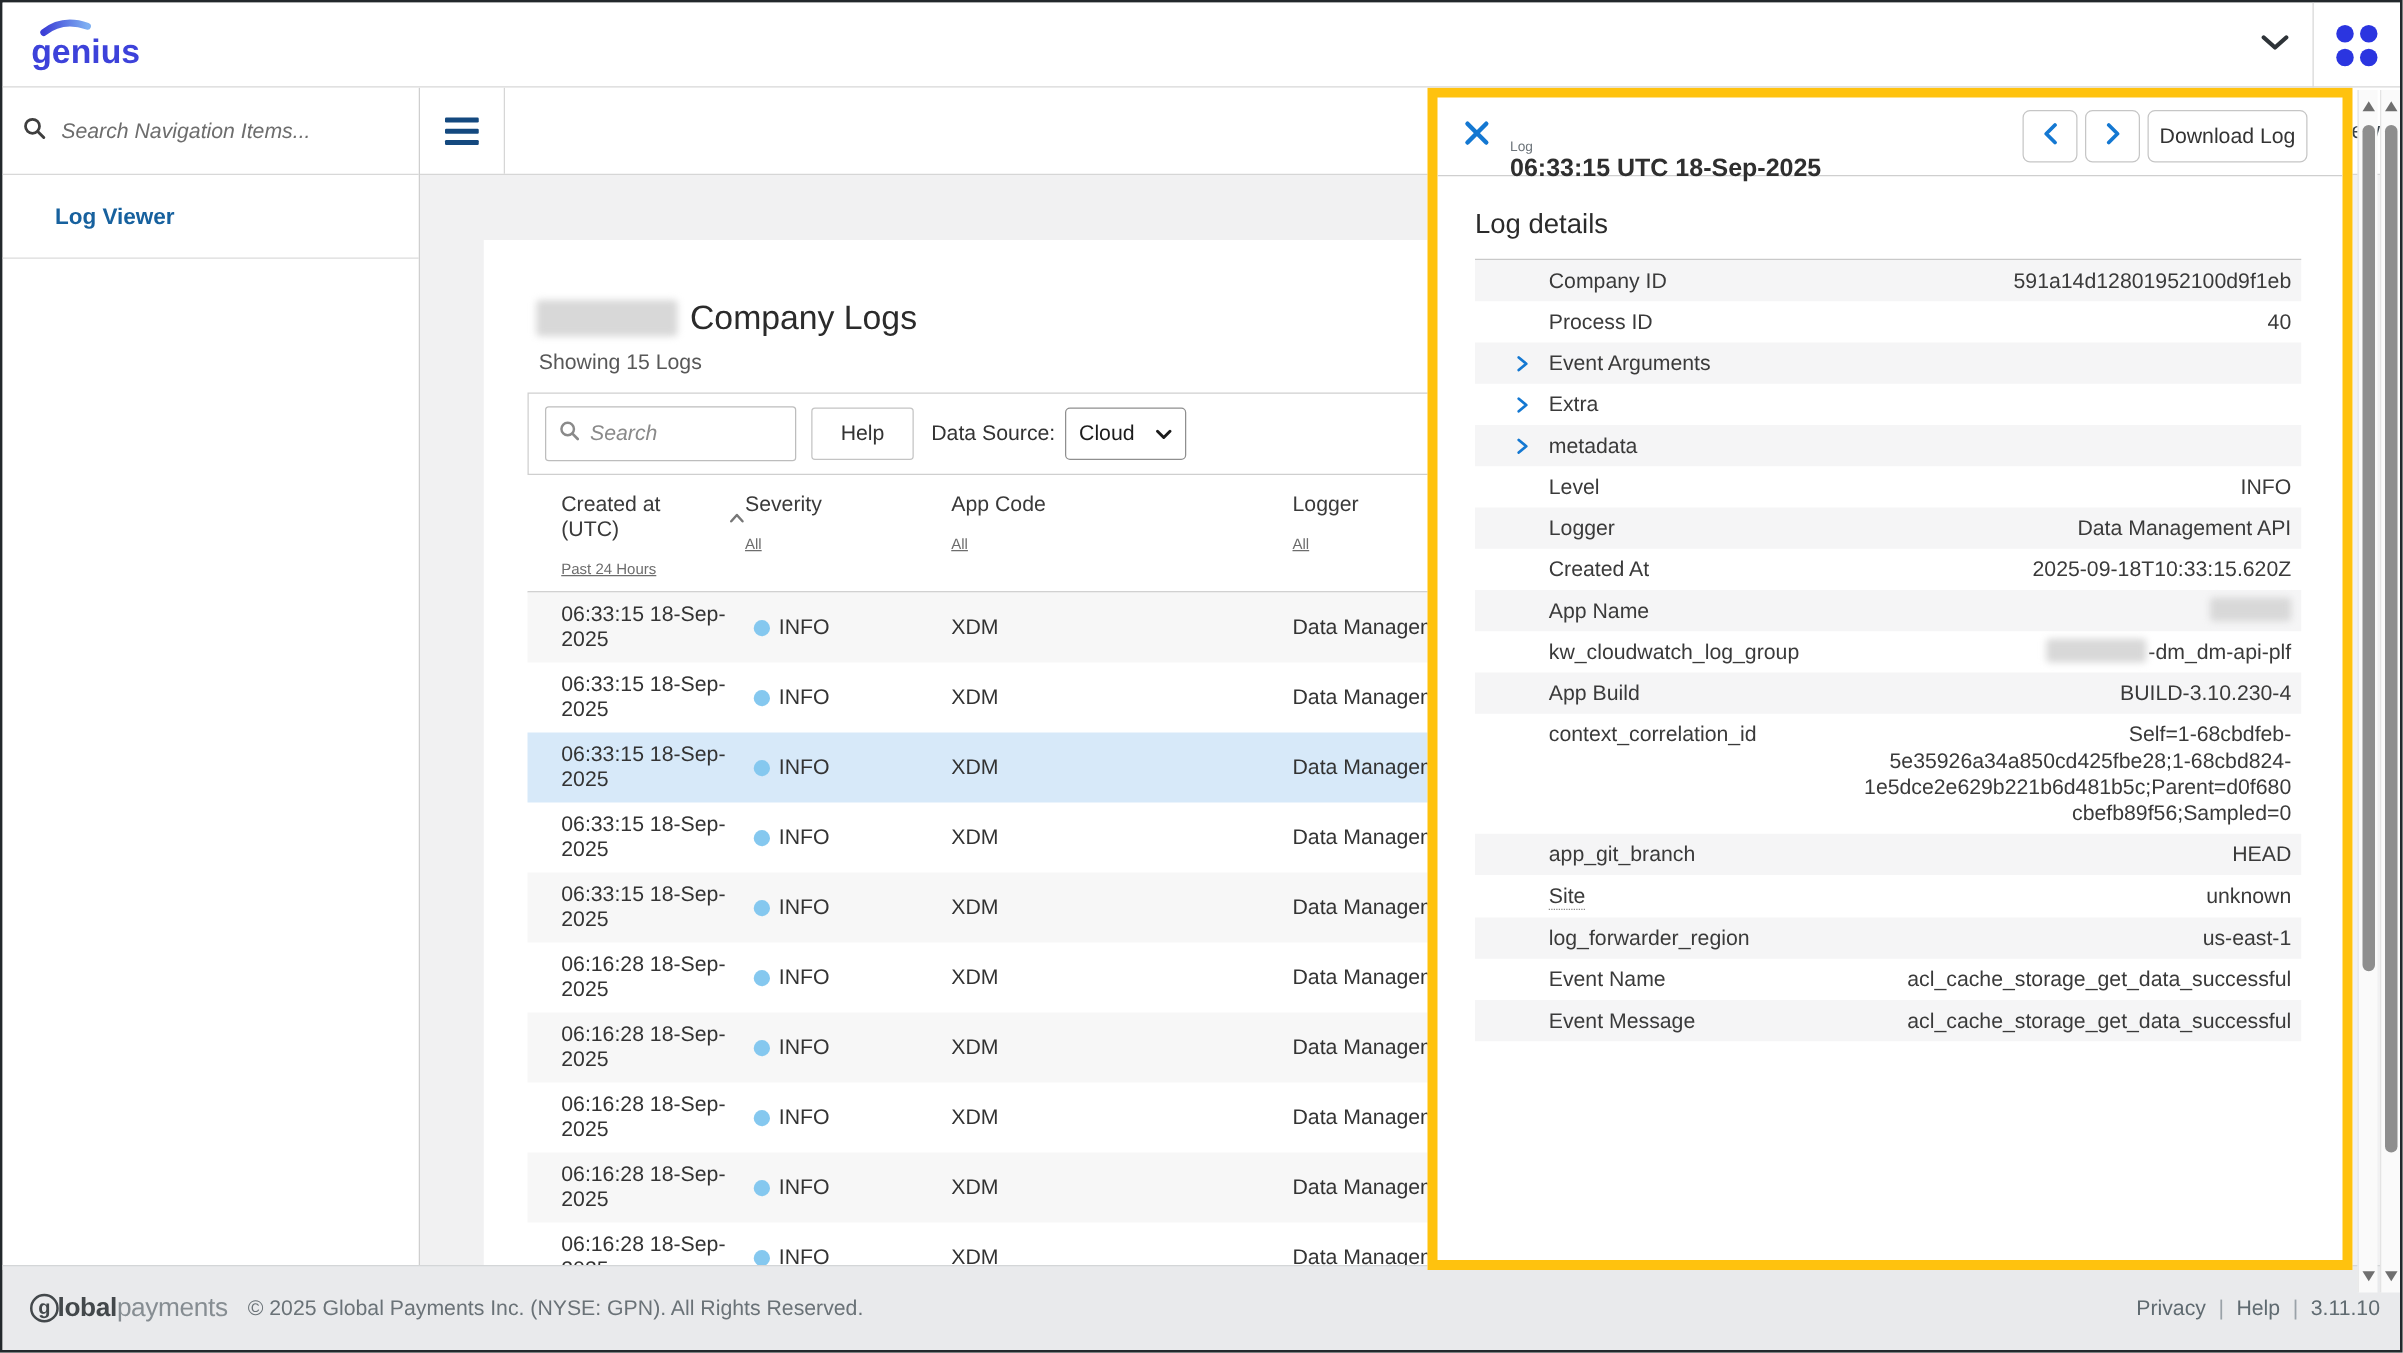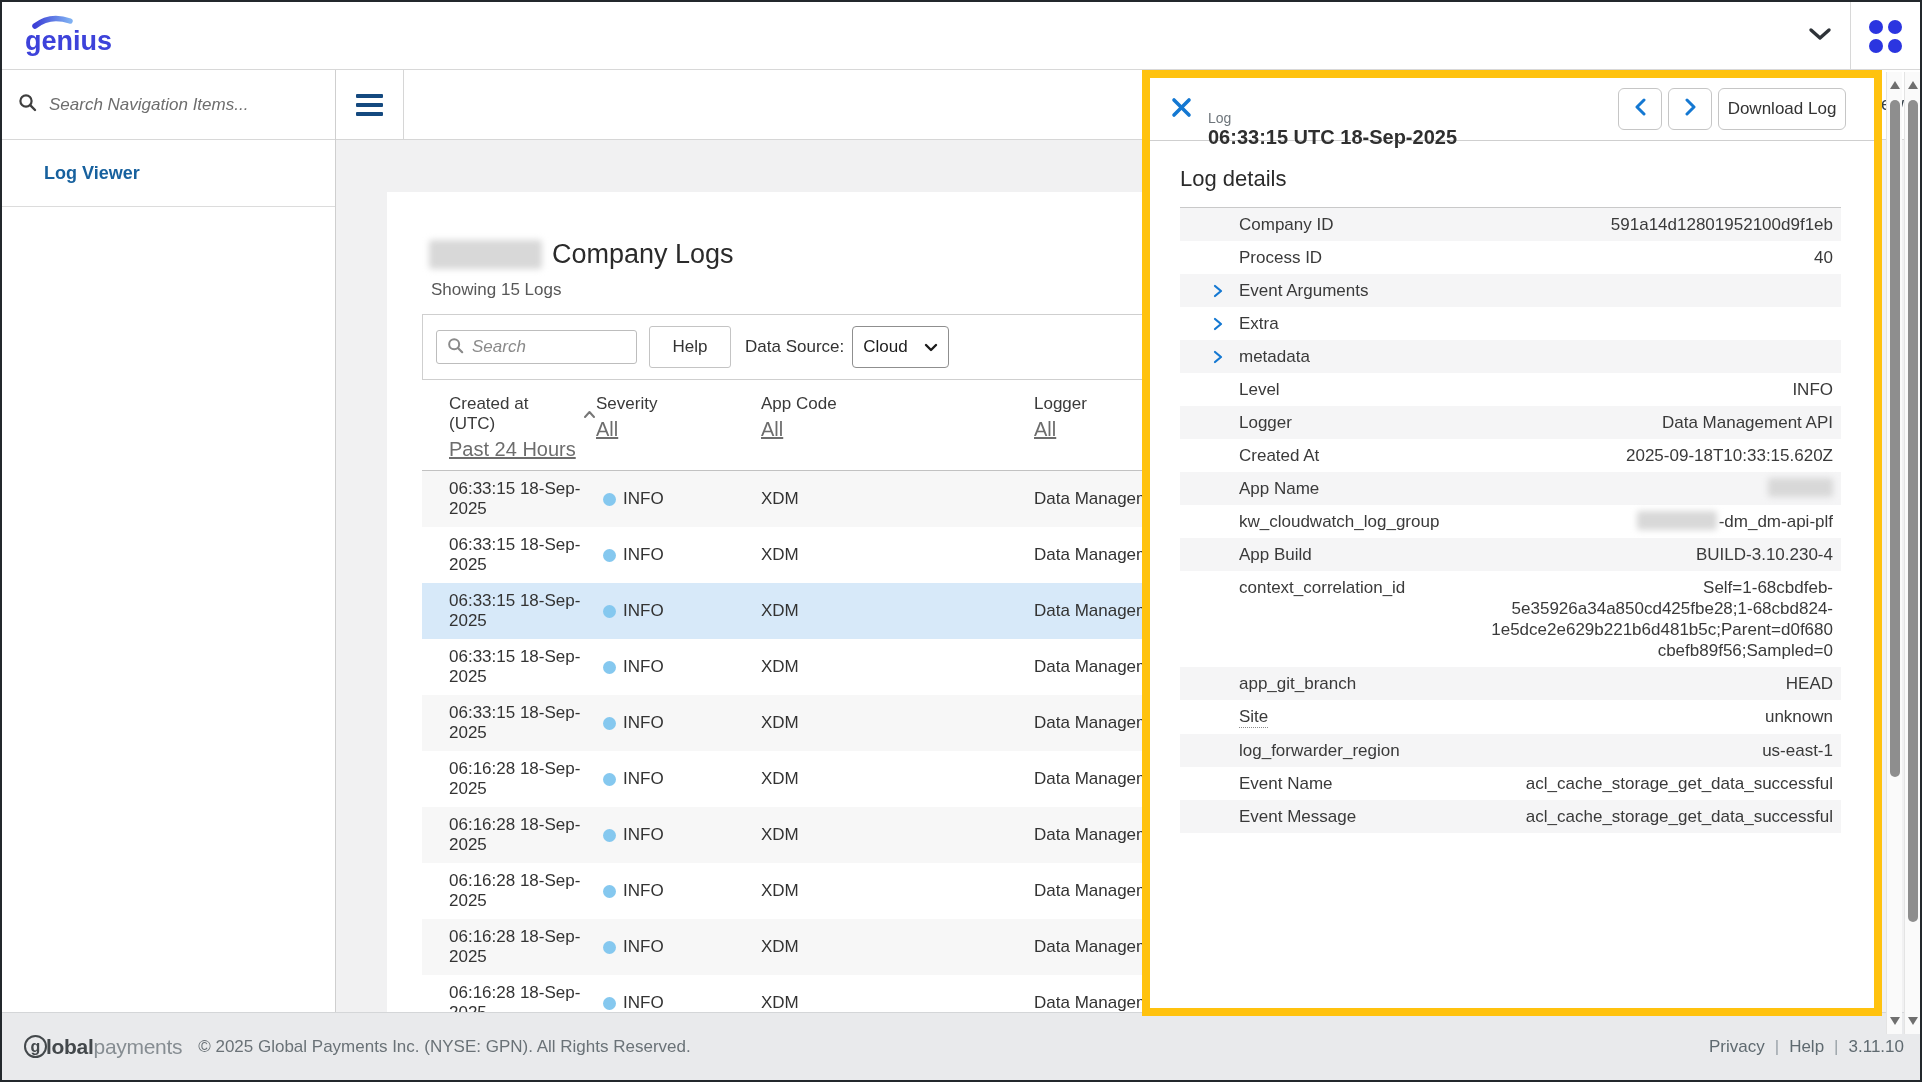--- a/index.html
+++ b/index.html
@@ -43,54 +43,54 @@
   .main { position:absolute; left:334px; top:138px; right:0; bottom:68px; background:#f1f1f2; overflow:hidden; }
   .card { position:absolute; left:51px; top:52px; width:1495px; height:900px; background:#fff; }
   .title-row { margin:46px 0 0 42px; display:flex; align-items:center; gap:10px; height:32px; }
   .blur-chip { background:#d8d8d8; border-radius:3px; filter:blur(3px); display:inline-block; }
   .title-chip { width:113px; height:29px; }
   .page-title { font-size:27px; color:#2b2b2b; }
   .subtitle { margin:10px 0 0 44px; font-size:17px; color:#585858; }
 
   .toolbar { margin:14px 0 0 35px; width:742px; height:66px; border:1px solid #cfcfcf;
              display:flex; align-items:center; padding:0 13px; }
-  .search-box { width:201px; height:34px; border:1px solid #bdbdbd; border-radius:3px;
+  .search-box { width:201px; height:44px; border:1px solid #bdbdbd; border-radius:3px;
                 display:flex; align-items:center; padding:0 10px; gap:8px; background:#fff; }
   .search-box input { border:none; outline:none; width:100%; font:italic 17px "Liberation Sans",sans-serif; background:transparent; }
   .search-box input::placeholder { color:#8a8a8a; }
   .btn { border:1px solid #c4c4c4; border-radius:3px; background:#fff; font-size:17px; color:#333;
          display:flex; align-items:center; justify-content:center; cursor:pointer; }
   .help-btn { width:82px; height:42px; margin-left:12px; }
   .ds-label { margin-left:14px; font-size:17px; color:#333; white-space:nowrap; }
   .select { margin-left:8px; width:97px; height:42px; border:1px solid #8f8f8f; border-radius:4px;
             display:flex; align-items:center; justify-content:space-between; padding:0 10px; cursor:pointer;
             font-size:17px; color:#1c1c1c; background:#fff; }
 
   .logtable { margin-left:35px; width:742px; margin-top:14px; }
   .thead { display:grid; grid-template-columns:147px 165px 273px 1fr; padding-left:27px; padding-bottom:9px;
            border-bottom:1px solid #c2c2c2; }
   .th { font-size:17px; color:#3a3a3a; }
   .th .hline { display:flex; align-items:center; gap:6px; }
-  .th .filter { display:inline-block; margin-top:4px; font-size:20px; color:#6d6d6d;
+  .th .filter { display:inline-block; margin-top:14px; font-size:12px; color:#6d6d6d;
                 text-decoration:underline; cursor:pointer; }
   .trow { display:grid; grid-template-columns:147px 165px 273px 1fr; padding-left:27px; align-items:center;
           height:56px; font-size:17px; color:#333; cursor:pointer; }
   .trow:nth-child(odd) { background:#f7f7f7; }
   .trow.selected { background:var(--selected-row,#d7e9f9); }
   .sev { display:flex; align-items:center; gap:7px; margin-left:7px; }
   .dot { width:13px; height:13px; border-radius:50%; background:var(--info-dot,#85c8ef); flex:0 0 auto; }
   .c-logger { white-space:nowrap; overflow:visible; }
 
   
   .panel { position:absolute; left:1140px; top:68px; width:740px; height:946px; background:#fff;
            border:8px solid var(--accent-yellow,#ffc20e); z-index:5; overflow:hidden; }
   .panel-head { height:63px; border-bottom:1px solid #cfcfcf; display:flex; align-items:center; padding:0 28px 0 16px; }
   .close-x { width:30px; height:30px; display:flex; align-items:center; justify-content:center; cursor:pointer; flex:0 0 auto; }
   .head-text { margin-left:12px; line-height:1.15; }
-  .eyebrow { font-size:14px; color:#6e757b;margin-top:41px; }
+  .eyebrow { font-size:11px; color:#6e757b;margin-top:41px; }
   .panel-title { font-size:20px; font-weight:bold; color:#2f2f2f; }
   .head-actions { margin-left:auto; display:flex; gap:6px;padding-left:11px; }
   .nav-btn { width:44px; height:42px; border-radius:6px; border:1px solid #c6c6c6; }
   .dl-btn { width:128px; height:42px; border-radius:6px; border:1px solid #c6c6c6; }
 
   .panel-body { padding:25px 33px 0 30px; }
   .section-title { font-size:22px; color:#2b2b2b; }
   .divider { border-top:1px solid #c9c9c9; margin-top:15px; }
   .frow { display:flex; align-items:flex-start; padding:6px 8px 6px 59px; position:relative;
           font-size:17px; line-height:21px; color:#3a3a3a; }

